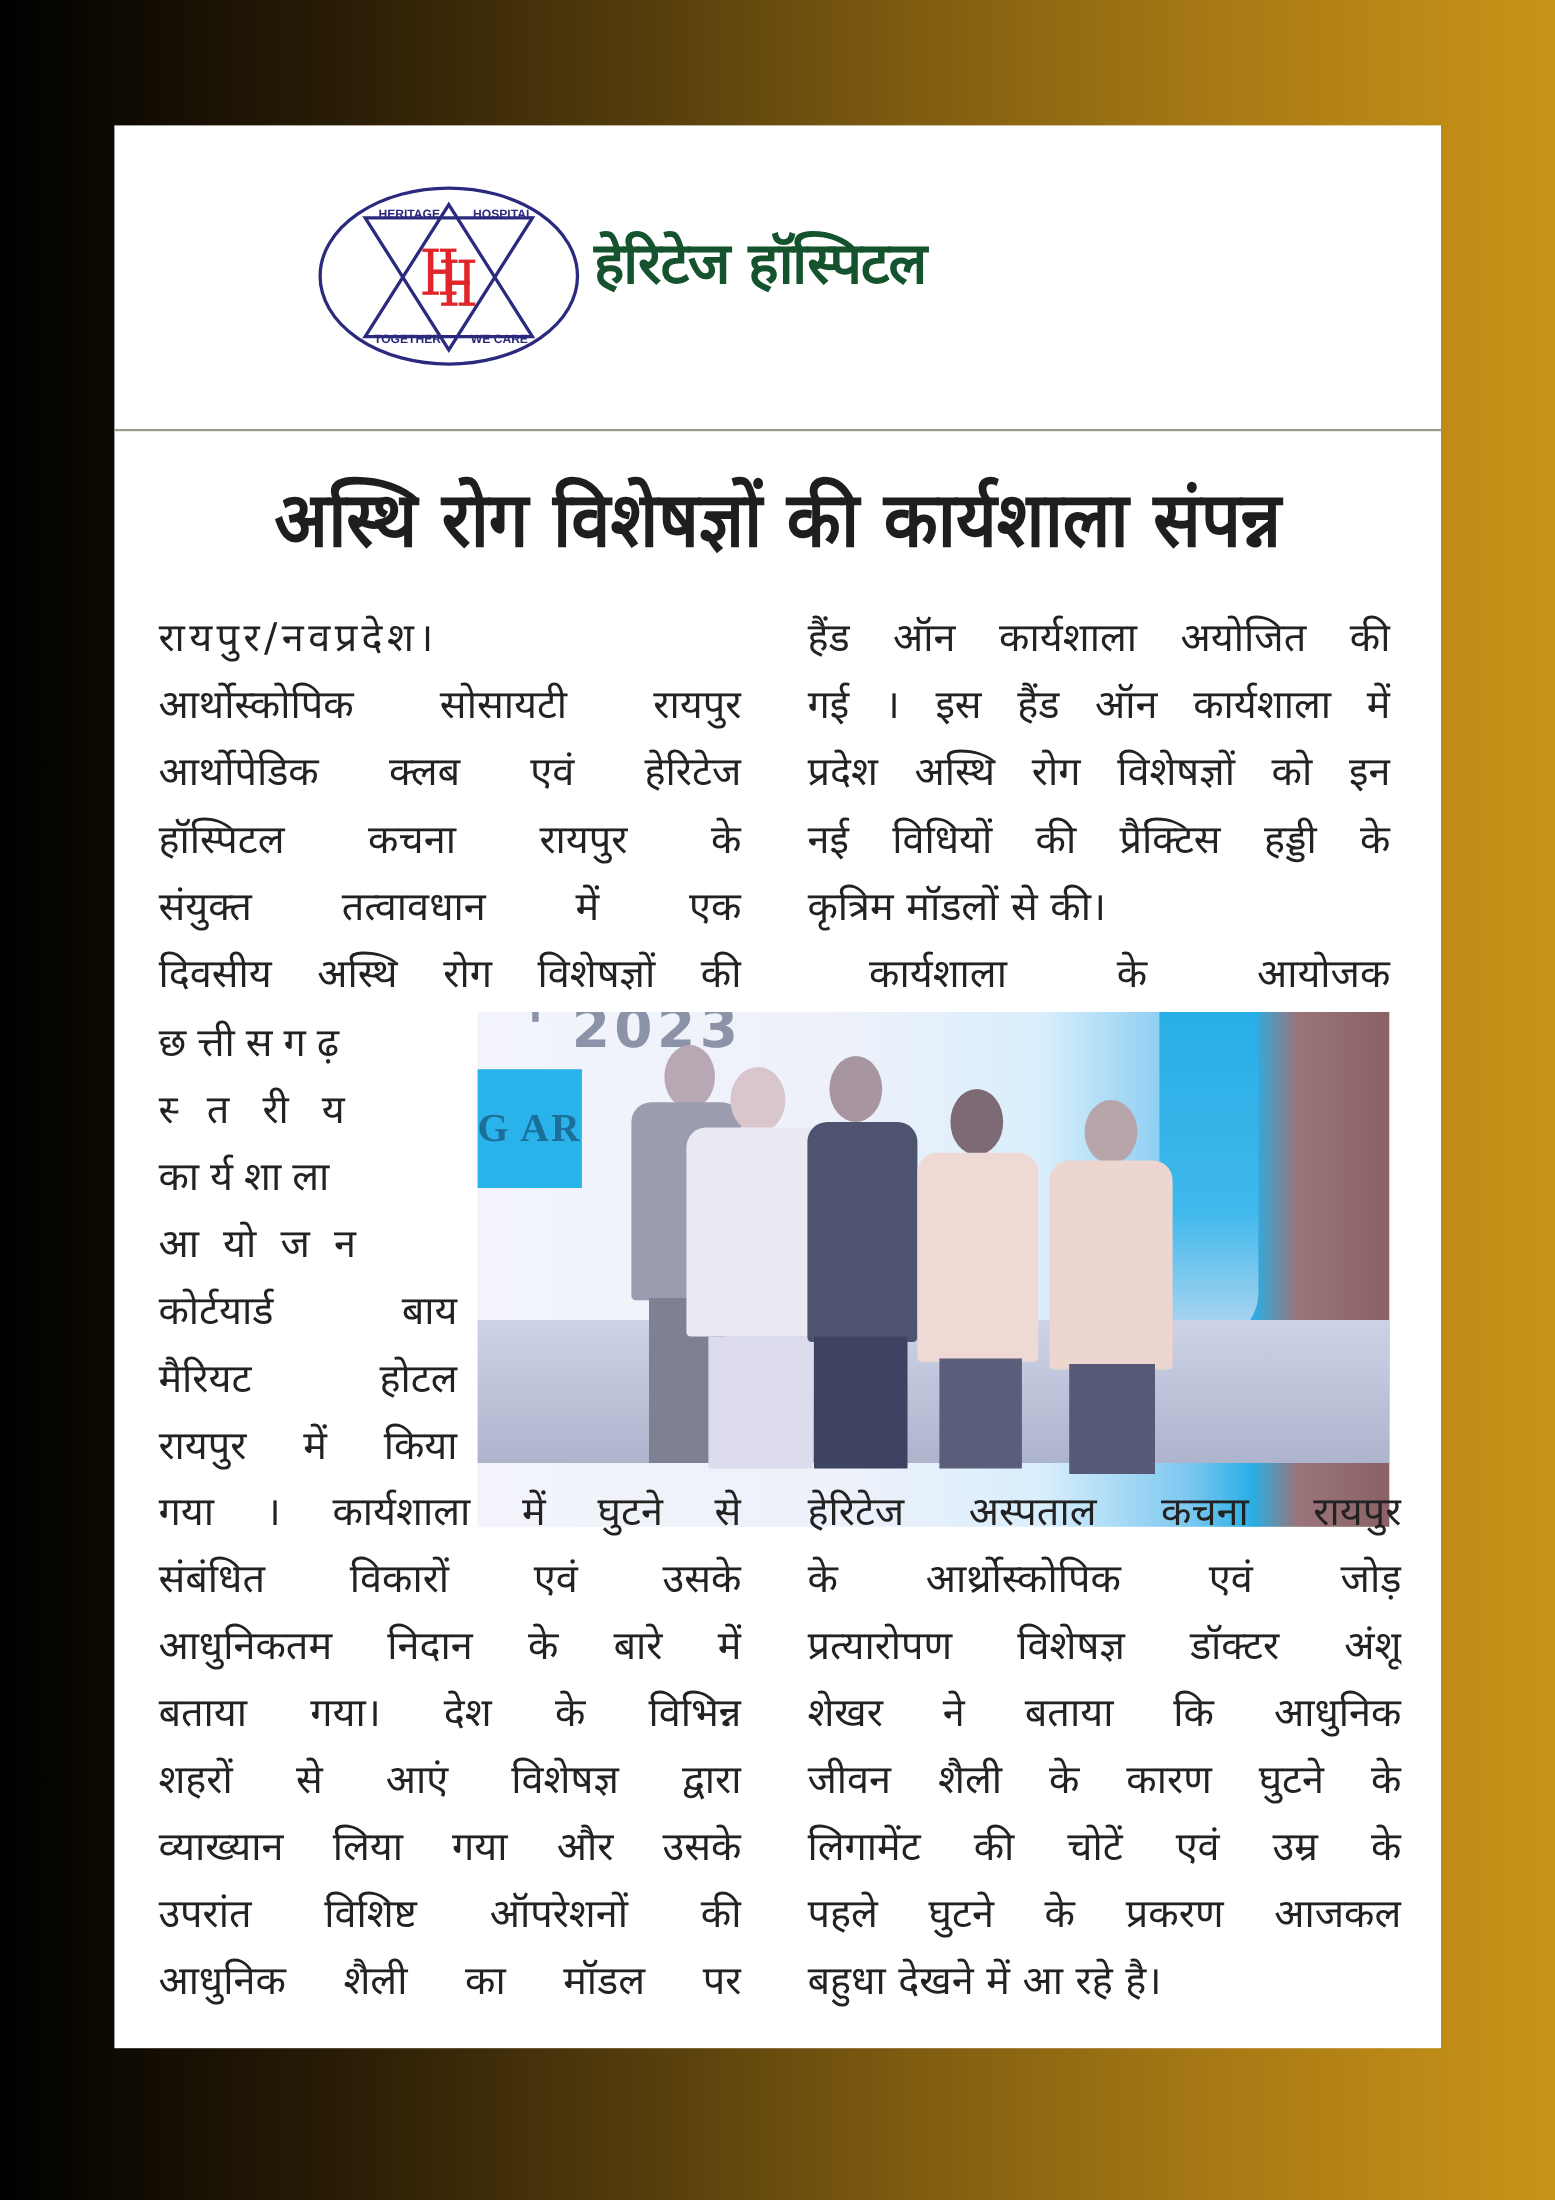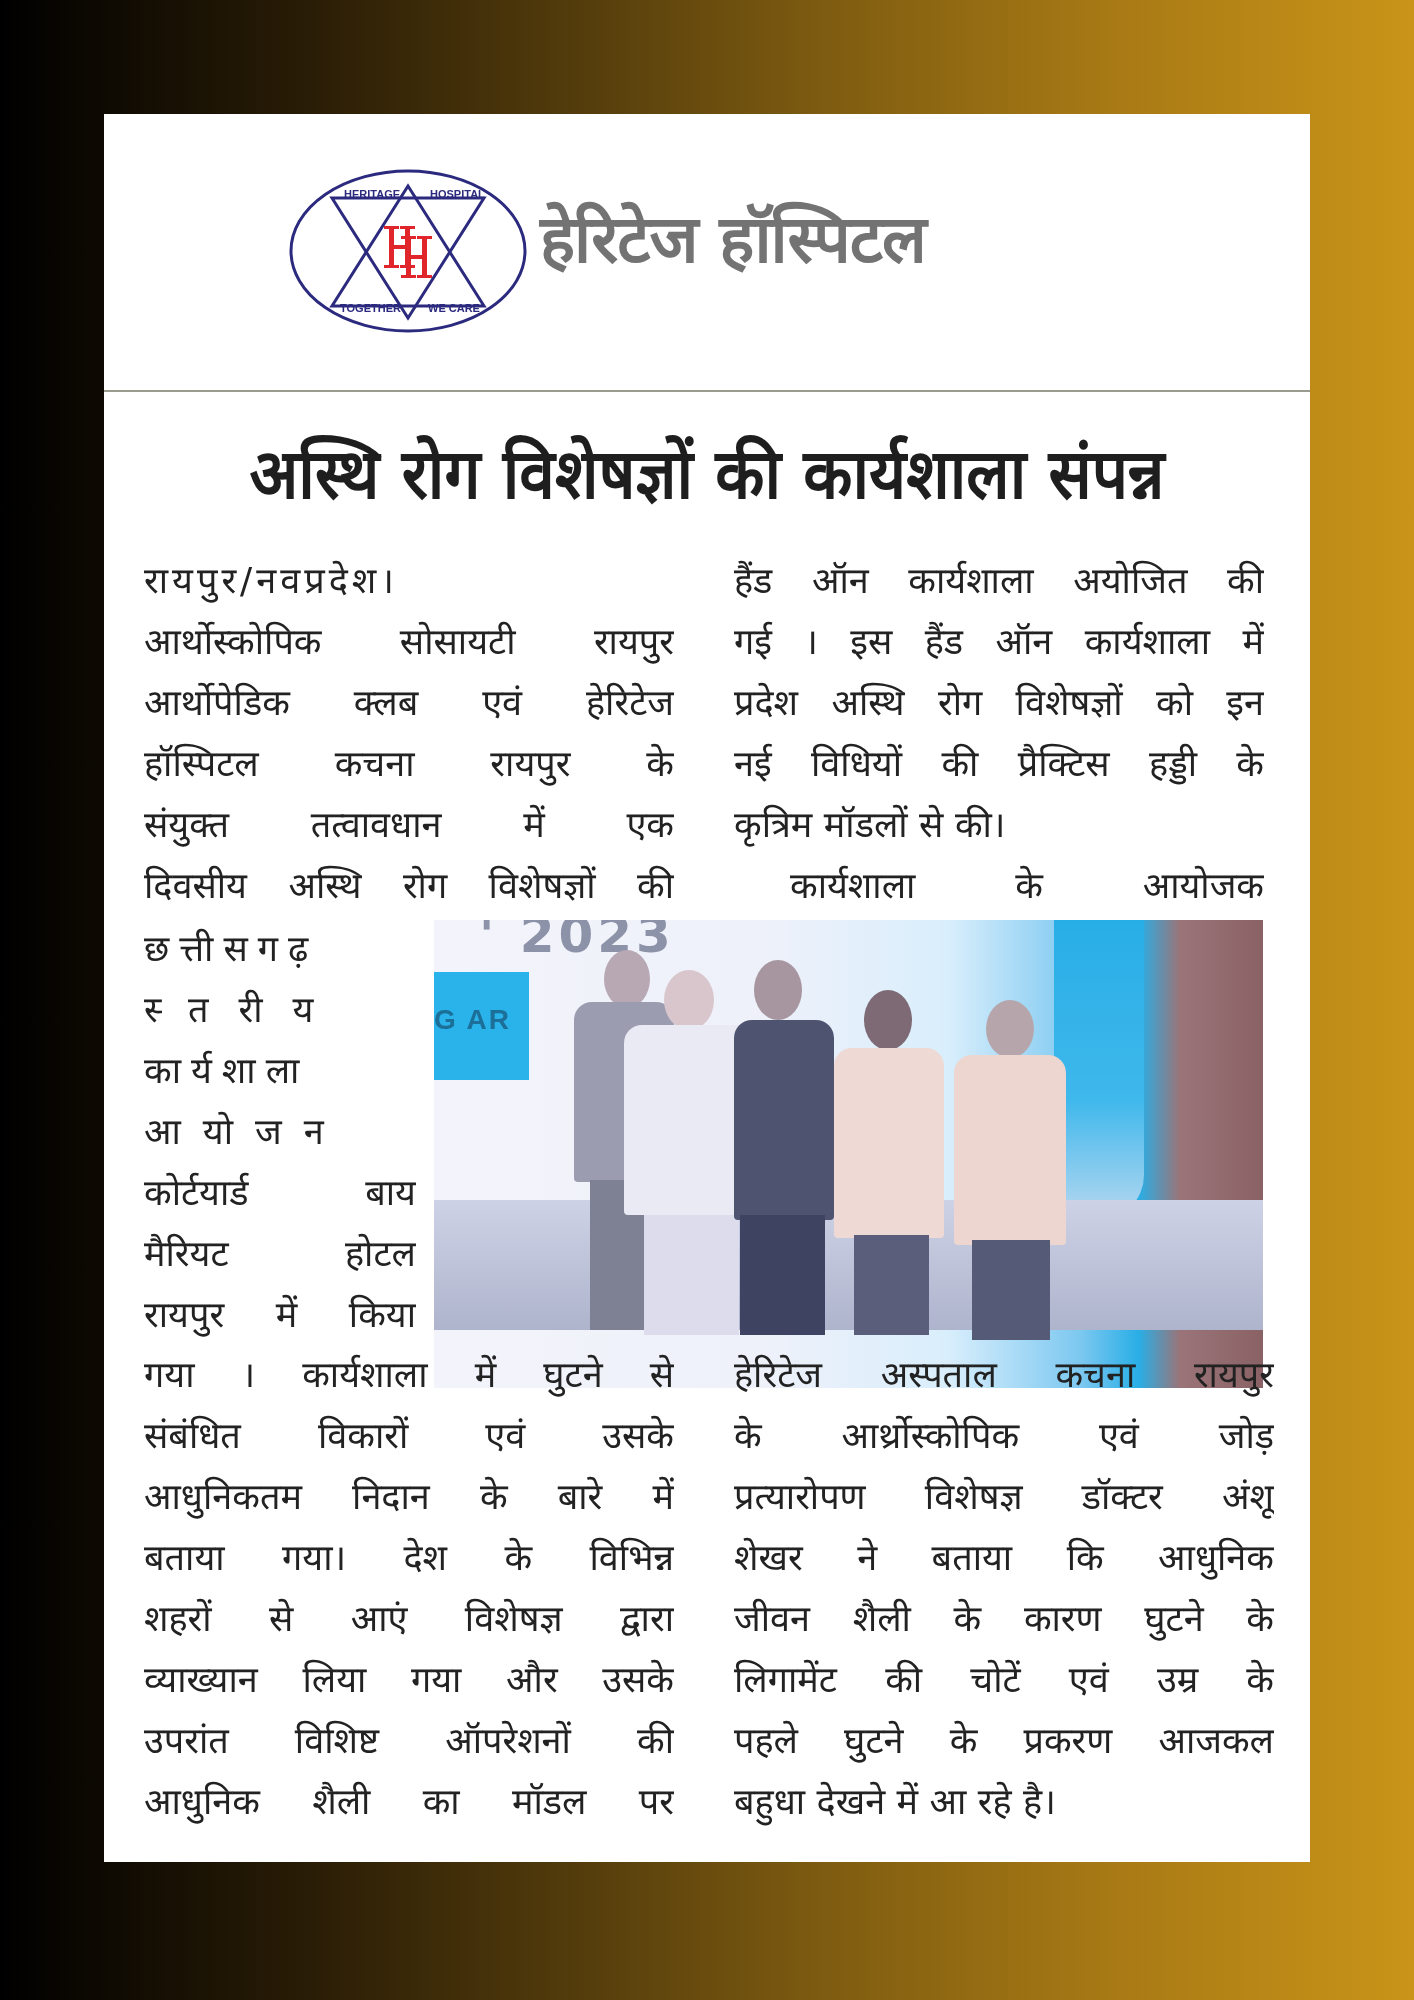--- a/index.html
+++ b/index.html
@@ -15,21 +15,21 @@
   .masthead {
     position: absolute; left: 0; top: 0; width: 1206px; height: 277px;
   }
   .logo {
     position: absolute; left: 184px; top: 54px; width: 240px; height: 166px;
   }
   .logo svg { width: 100%; height: 100%; display: block; }
   .brand-name {
     position: absolute; left: 436px; top: 78px;
     font-family: "DejaVu Sans", sans-serif; font-weight: bold;
-    font-size: 66px; line-height: 96px; color: #737373; white-space: nowrap;
+    font-size: 52px; line-height: 96px; color: #14532d; white-space: nowrap;
     letter-spacing: -1px;
   }
   .rule {
     position: absolute; left: 0; top: 276px; width: 1206px; height: 2px;
     background: #9a9a8e;
   }
   .headline {
     position: absolute; left: 36px; top: 318px; width: 1134px; text-align: center;
     font-family: "DejaVu Sans", sans-serif; font-weight: bold;
     font-size: 64px; line-height: 84px; color: #1e1e1e; white-space: nowrap;
@@ -54,22 +54,22 @@
   .photo {
     position: absolute; left: 330px; top: 806px; width: 829px; height: 468px;
     overflow: hidden;
     background: linear-gradient(90deg, #f3f4fb 0%, #eef1fa 40%, #d9eefc 62%, #7cc8f0 78%, #29aee6 85%, #9a7478 90%, #8a6266 100%);
   }
   .photo .banner {
     position: absolute; left: 0; top: 52px; width: 95px; height: 108px;
     background: #29b3ea;
   }
   .photo .banner-text {
-    position: absolute; left: 0; top: 84px; font-family: Liberation Sans, sans-serif;
-    font-weight: bold; font-size: 28px; color: #1c6f98; letter-spacing: 2px;
+    position: absolute; left: 0; top: 84px; font-family: Liberation Serif, serif;
+    font-weight: bold; font-size: 36px; color: #1c6f98; letter-spacing: 2px;
   }
   .photo .year {
     position: absolute; left: 45px; top: -14px; font-family: "DejaVu Sans", sans-serif;
     font-weight: bold; font-size: 50px; color: #8c92a8; letter-spacing: 4px;
   }
   .photo .panel {
     position: absolute; left: 620px; top: 0; width: 90px; height: 300px;
     background: linear-gradient(180deg, #28aee6, #3fb8ec 60%, #b8d8f0);
     border-radius: 0 0 50px 50px;
   }

